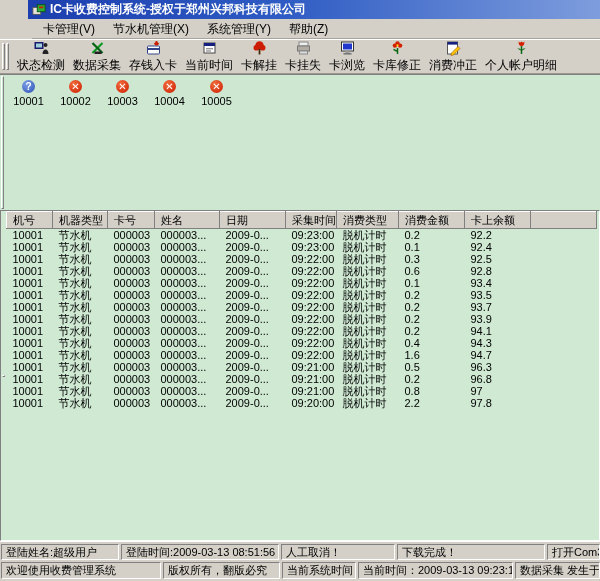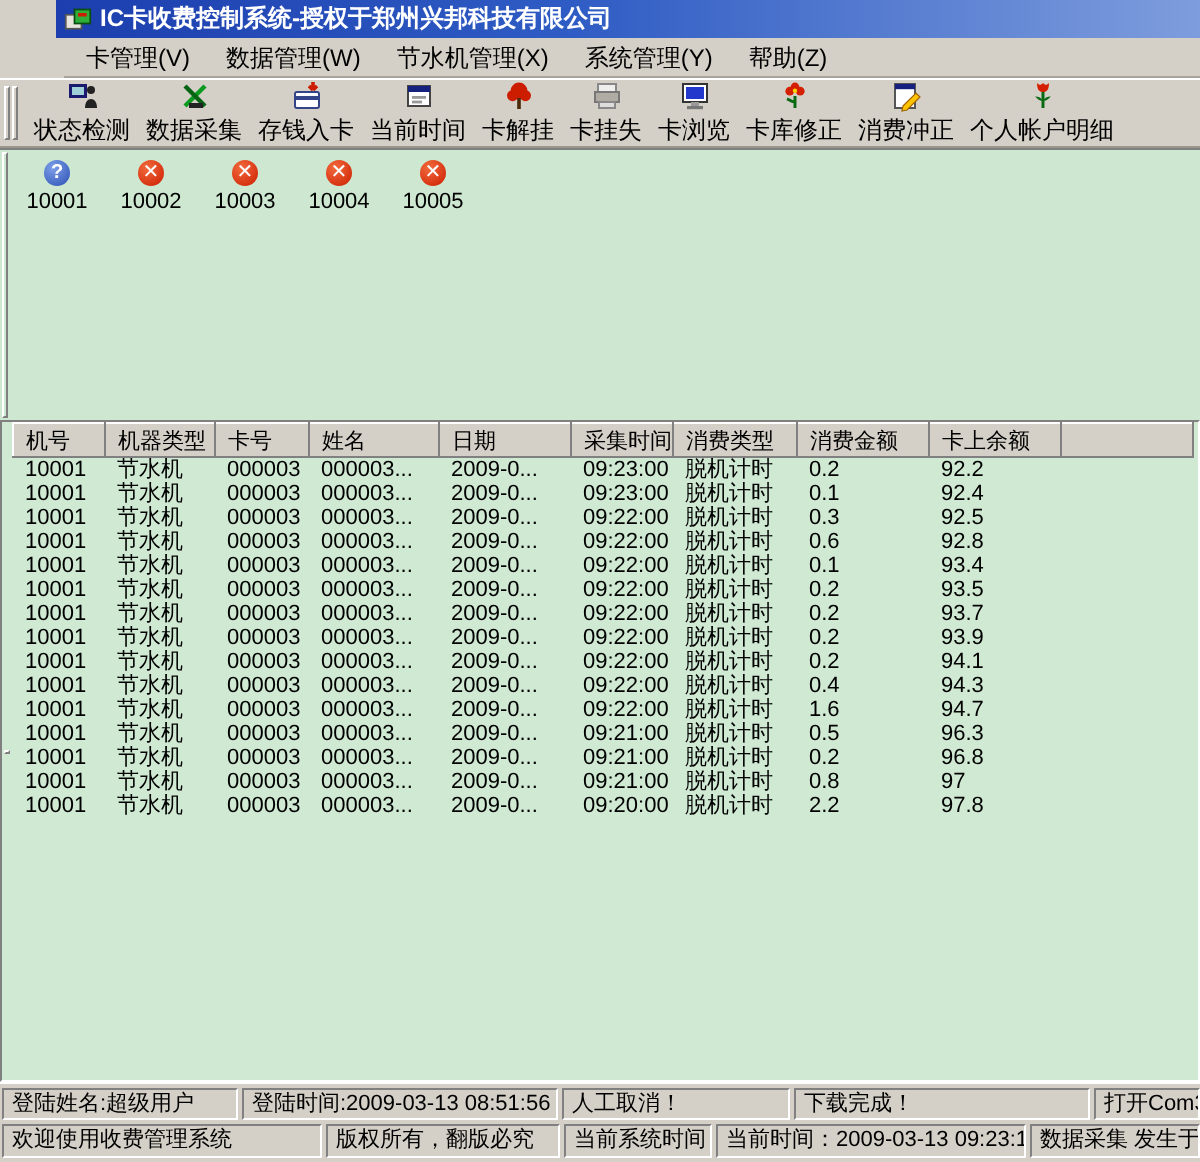--- a/index.html
+++ b/index.html
@@ -61,21 +61,20 @@
   <svg viewBox="0 0 16 16">
     <rect x="1" y="5" width="9" height="8" fill="#e8e4dc" stroke="#555" stroke-width="1"></rect>
     <rect x="6" y="2" width="9" height="8" fill="#2fae3a" stroke="#0a4d10" stroke-width="1"></rect>
     <rect x="8" y="4" width="5" height="2" fill="#cc1d00"></rect>
   </svg>
   <span class="title-text">IC卡收费控制系统-授权于郑州兴邦科技有限公司</span>
 </div>
 
 <div class="menubar">
   <span class="menu-item">卡管理(V)</span>
-  <span class="menu-item">数据管理(W)</span>
   <span class="menu-item">节水机管理(X)</span>
   <span class="menu-item">系统管理(Y)</span>
   <span class="menu-item">帮助(Z)</span>
 </div>
 
 <div class="toolbar">
   <div class="grippers">
       <div class="grip"></div>
       <div class="grip"></div>
     </div>

